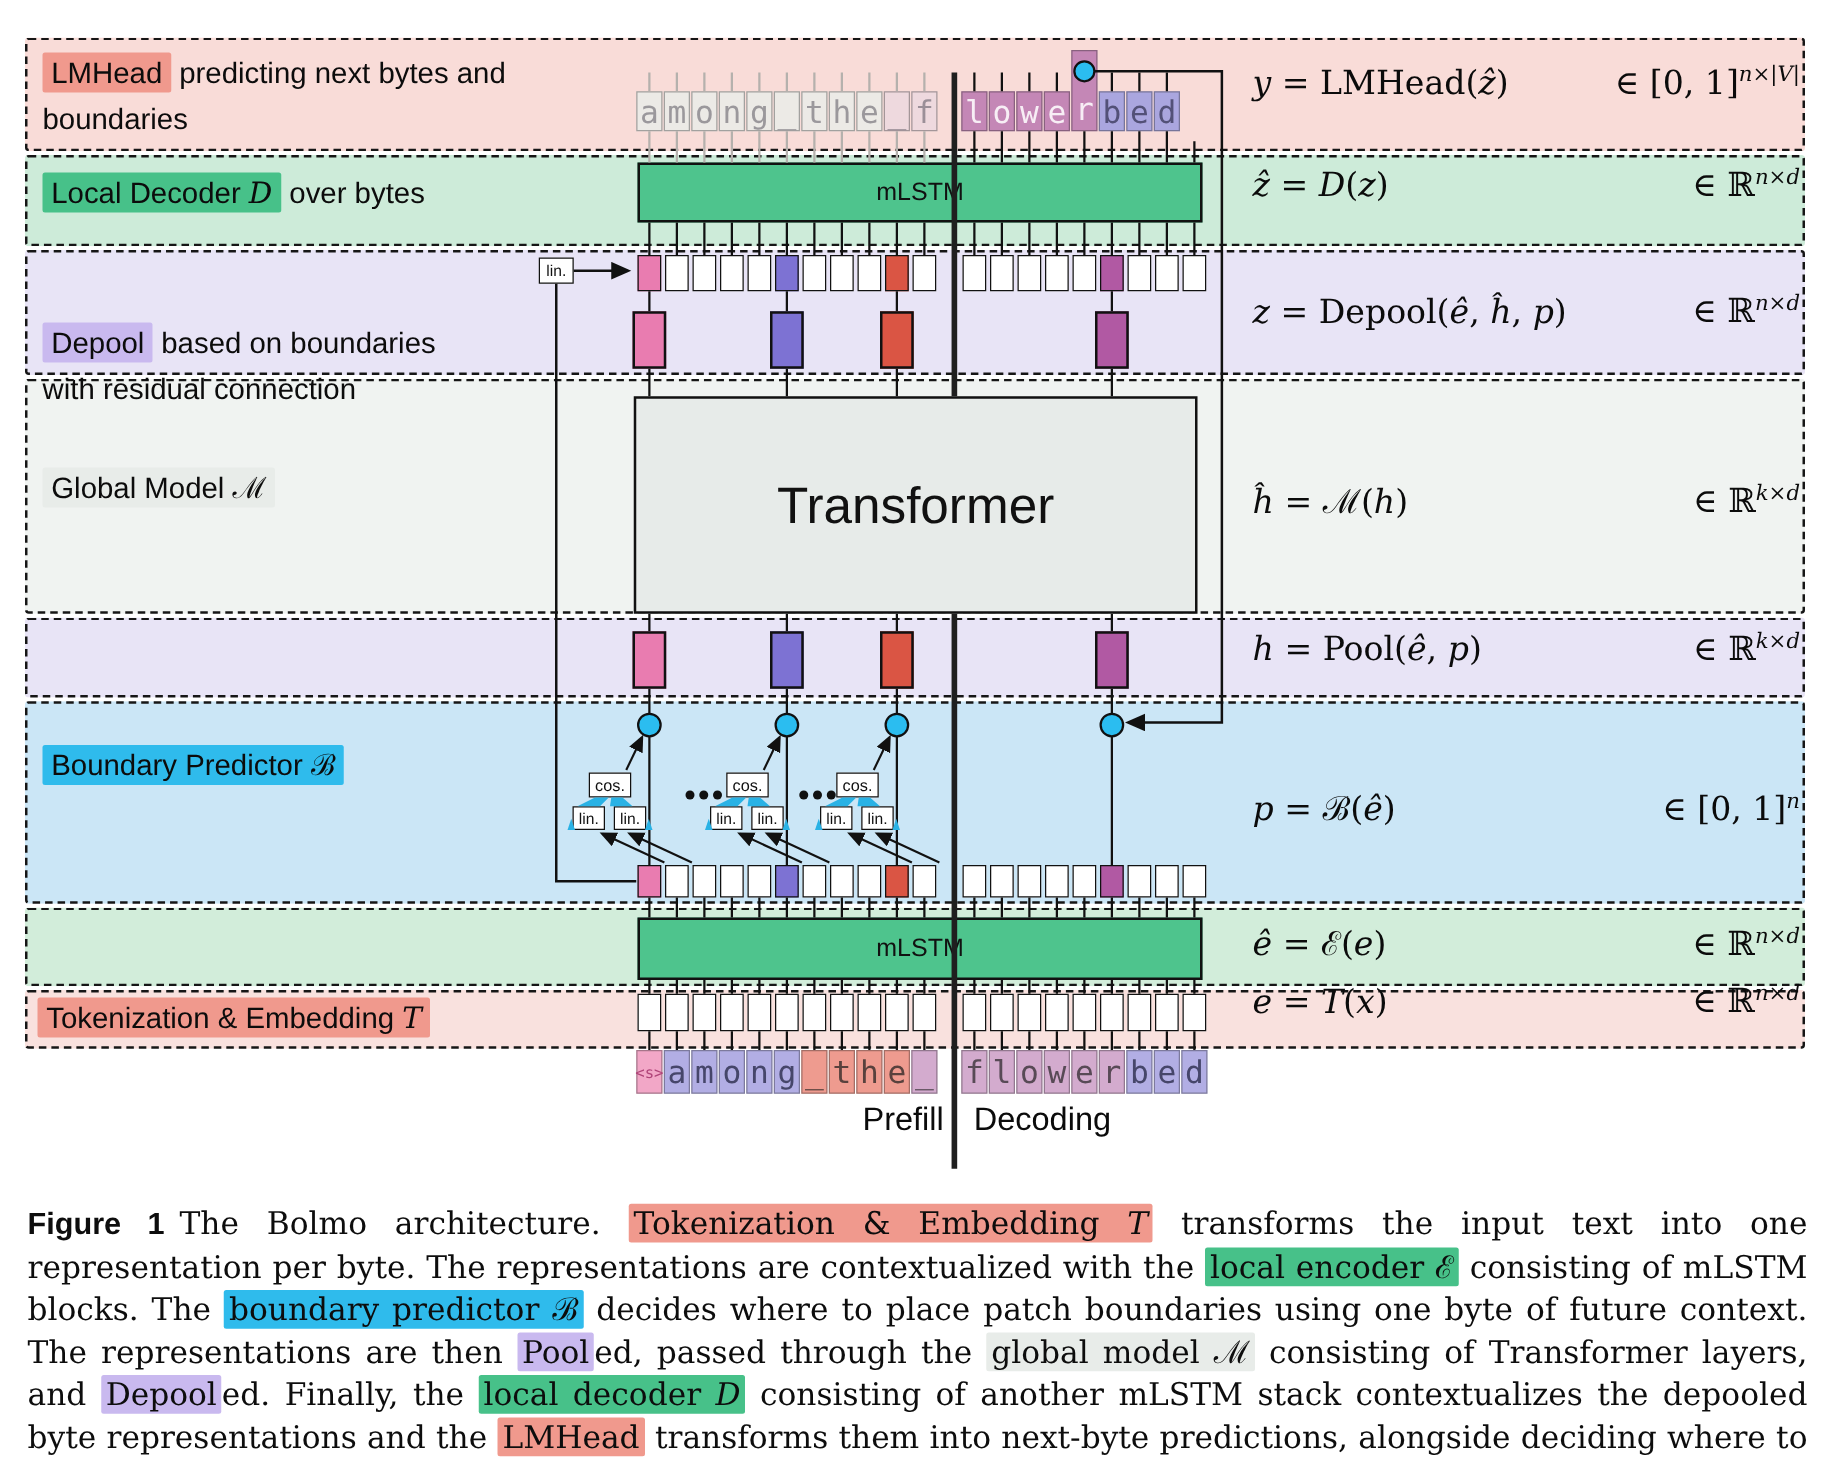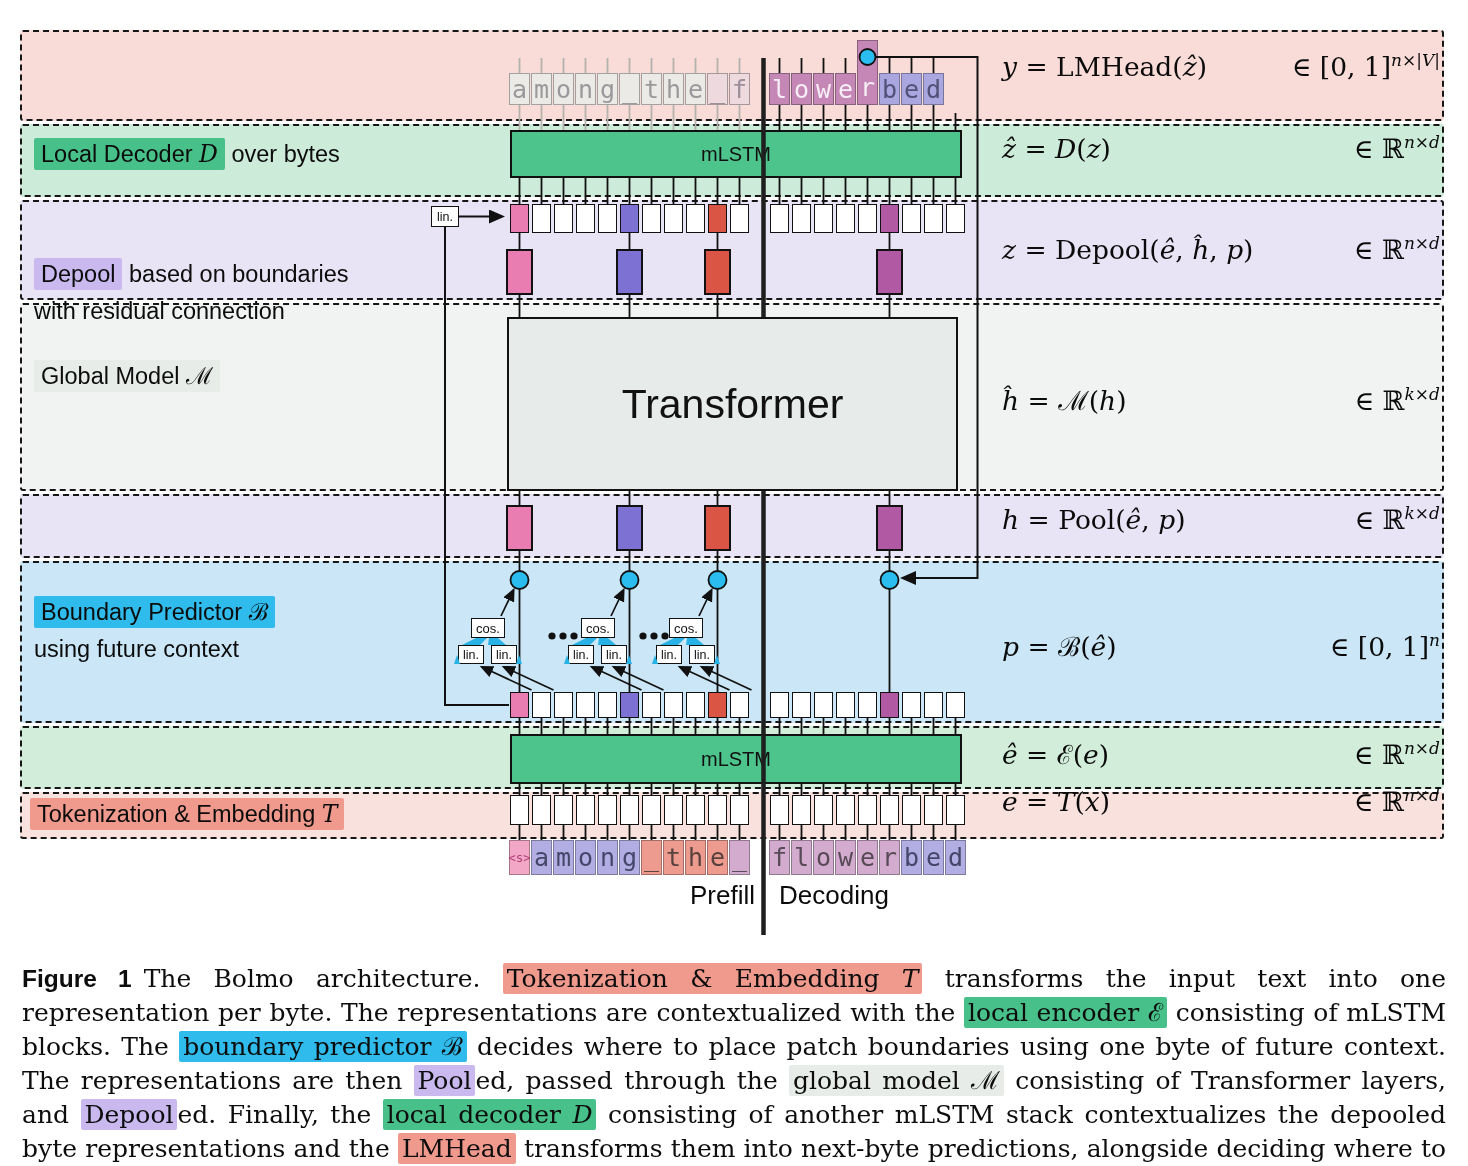--- a/index.html
+++ b/index.html
@@ -28,20 +28,24 @@
   .caption{margin:20px 22px 0 22px;font-family:"DejaVu Serif",serif;font-size:25px;
            line-height:34px;text-align:justify;color:#0d0d0d;}
   .caption .tag{font-family:"Liberation Sans",sans-serif;font-weight:700;font-size:24.5px;margin-right:12px;}
   .caption .hl{padding:1px 4px;border-radius:2px;}
 </style>
 </head>
 <body>
 
 <div id="diagram">
     <div class="band" style="top: 30px; height: 91px; background: rgb(249, 220, 216);"></div>
+    <div class="bandlabel" style="left: 34px; top: 40px;">
+      <div><span class="hl" style="background:#f0998d"><span>LMHead</span></span><span> predicting next bytes and</span></div>
+      <div><span>boundaries</span></div>
+    </div>
     <div class="formula" style="top: 50px; height: 40px;">
       <span class="lhs"><span class="it">y</span><span> = LMHead(</span><span class="it">ẑ</span><span>)</span></span>
       <span class="mem">∈ [0, 1]<sup class="it">n×|V|</sup></span>
     </div>
     <div class="band" style="top: 124px; height: 73px; background: rgb(205, 235, 217);"></div>
     <div class="bandlabel" style="left: 34px; top: 136px;">
       <div><span class="hl" style="background:#47c189"><span>Local Decoder </span><span class="scr">D</span></span><span> over bytes</span></div>
     </div>
     <div class="formula" style="top: 132px; height: 40px;">
       <span class="lhs"><span class="it">ẑ</span><span> = </span><span class="scr">D</span><span>(</span><span class="it">z</span><span>)</span></span>
@@ -50,36 +54,35 @@
     <div class="band" style="top: 200px; height: 100px; background: rgb(232, 228, 246);"></div>
     <div class="bandlabel" style="left: 34px; top: 212px; margin-top: 44px;">
       <div><span class="hl" style="background:#c9b9ef"><span>Depool</span></span><span> based on boundaries</span></div>
       <div><span>with residual connection</span></div>
     </div>
     <div class="formula" style="top: 233px; height: 40px;">
       <span class="lhs"><span class="it">z</span><span> = Depool(</span><span class="it">ê</span><span>, </span><span class="it">ĥ</span><span>, </span><span class="it">p</span><span>)</span></span>
       <span class="mem">∈ ℝ<sup class="it">n×d</sup></span>
     </div>
     <div class="band" style="top: 303px; height: 188px; background: rgb(240, 243, 241);"></div>
-    <div class="bandlabel" style="left: 34px; top: 358px;">
+    <div class="bandlabel" style="left: 34px; top: 372px;">
       <div><span class="hl" style="background:#e8ece9"><span>Global Model </span><span>ℳ</span></span></div>
     </div>
     <div class="formula" style="top: 382px; height: 40px;">
       <span class="lhs"><span class="it">ĥ</span><span> = ℳ(</span><span class="it">h</span><span>)</span></span>
       <span class="mem">∈ ℝ<sup class="it">k×d</sup></span>
     </div>
     <div class="band" style="top: 494px; height: 64px; background: rgb(232, 228, 246);"></div>
     <div class="formula" style="top: 503px; height: 40px;">
       <span class="lhs"><span class="it">h</span><span> = Pool(</span><span class="it">ê</span><span>, </span><span class="it">p</span><span>)</span></span>
       <span class="mem">∈ ℝ<sup class="it">k×d</sup></span>
     </div>
     <div class="band" style="top: 561px; height: 162px; background: rgb(203, 230, 246);"></div>
     <div class="bandlabel" style="left: 34px; top: 594px;">
       <div><span class="hl" style="background:#2fbbec"><span>Boundary Predictor </span><span>ℬ</span></span></div>
-      <div><span>using future context</span></div>
     </div>
     <div class="formula" style="top: 628px; height: 40px;">
       <span class="lhs"><span class="it">p</span><span> = ℬ(</span><span class="it">ê</span><span>)</span></span>
       <span class="mem">∈ [0, 1]<sup class="it">n</sup></span>
     </div>
     <div class="band" style="top: 726px; height: 63px; background: rgb(210, 237, 218);"></div>
     <div class="formula" style="top: 736px; height: 40px;">
       <span class="lhs"><span class="it">ê</span><span> = ℰ(</span><span class="it">e</span><span>)</span></span>
       <span class="mem">∈ ℝ<sup class="it">n×d</sup></span>
     </div>

